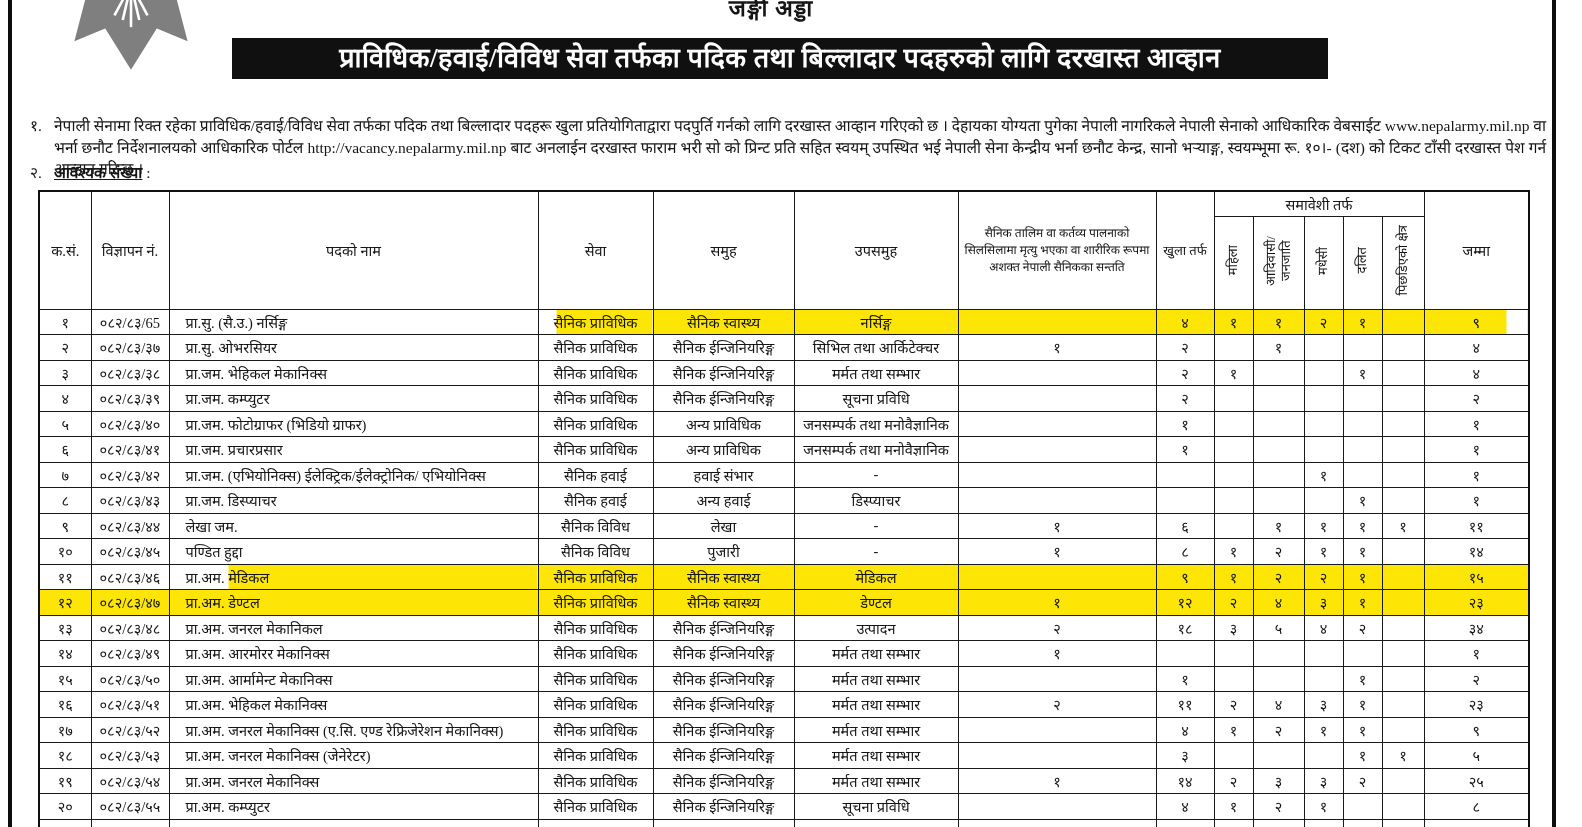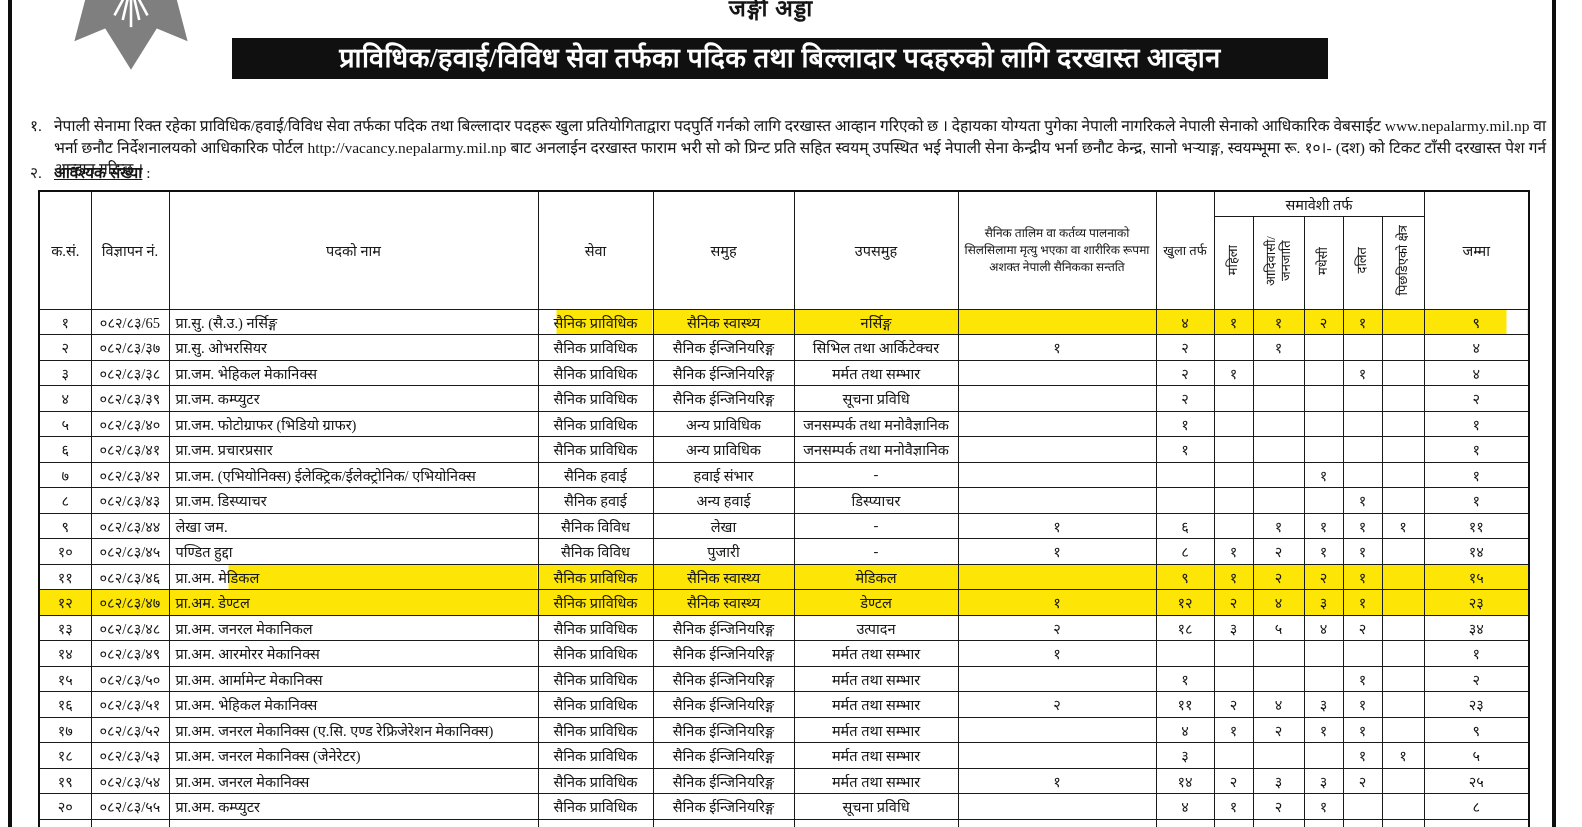--- a/index.html
+++ b/index.html
@@ -39,21 +39,21 @@
     padding: 1px 2px; }
   thead th.small { font-size: 13px; }
   thead th.long-head { font-size: 12px; line-height: 1.4; }
   thead tr.band1 th { height: 25px; }
   thead tr.band2 th { height: 92px; }
   th.vert { font-weight: normal; }
   th.vert .v { writing-mode: vertical-rl; transform: rotate(180deg); margin: 0 auto;
     max-height: 86px; font-size: 13px; line-height: 1.15; display: inline-block; }
   tbody td { height: 25.5px; font-size: 14.5px; text-align: center; vertical-align: middle;
     padding: 0 3px; overflow: hidden; white-space: nowrap; }
-  tbody td.left { text-align: left; padding-left: 6px; }
+  tbody td.left { text-align: left; padding-left: 16px; }
   tbody tr.stub td { height: 12px; border-bottom: none; }
   td.hl { background: var(--hl); }
   td.hl-start { background: linear-gradient(90deg, #ffffff 0 16%, var(--hl) 16%); }
   td.hl-end { background: linear-gradient(90deg, var(--hl) 0 80%, #ffffff 80%); }
 </style>
 </head>
 <body>
 
 <div class="page">
 

